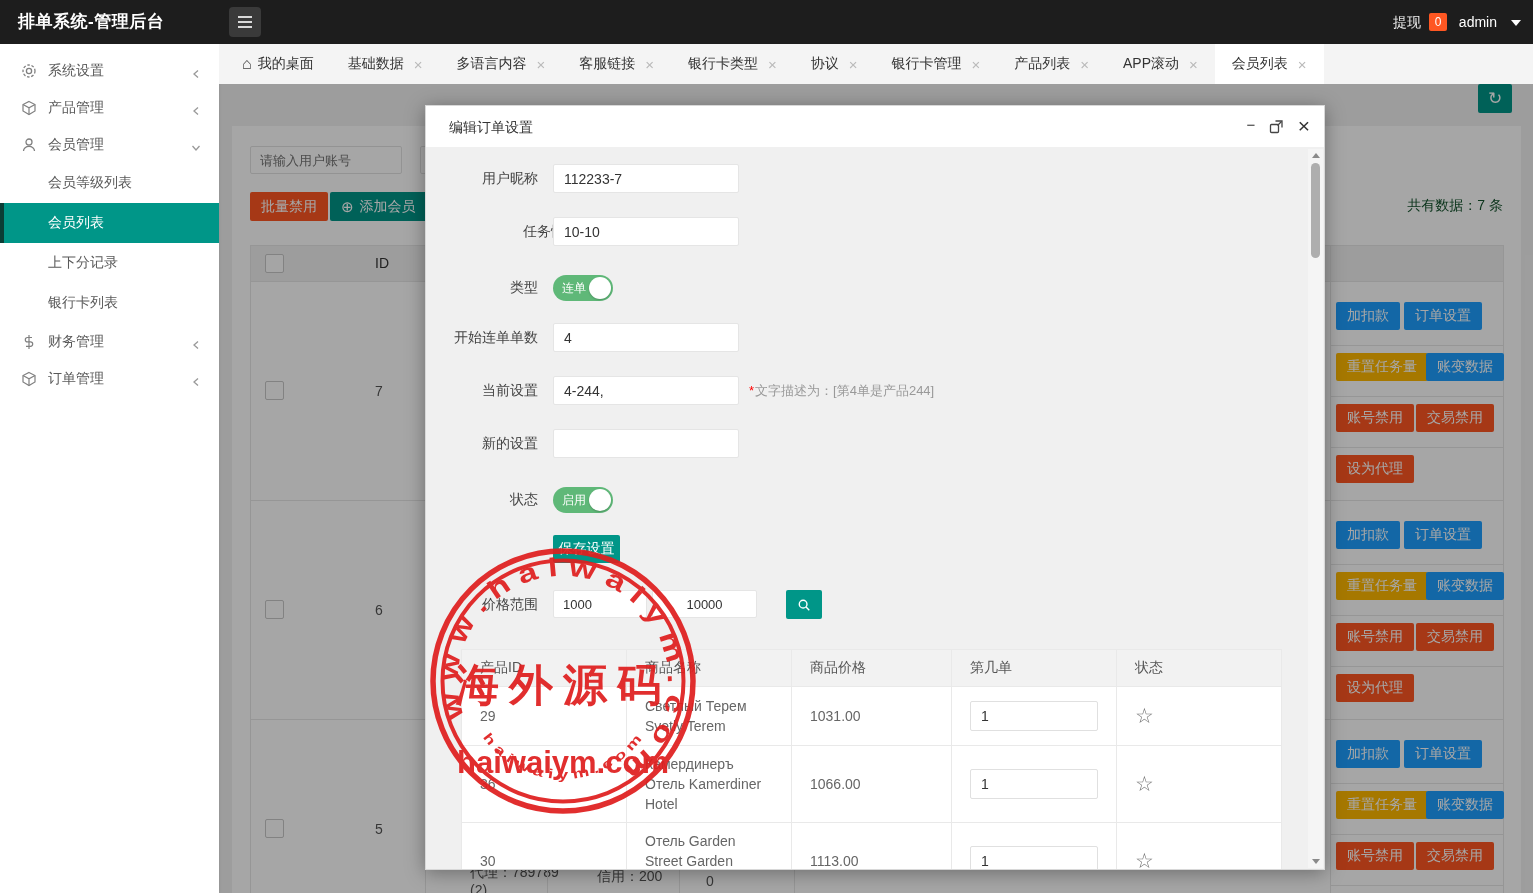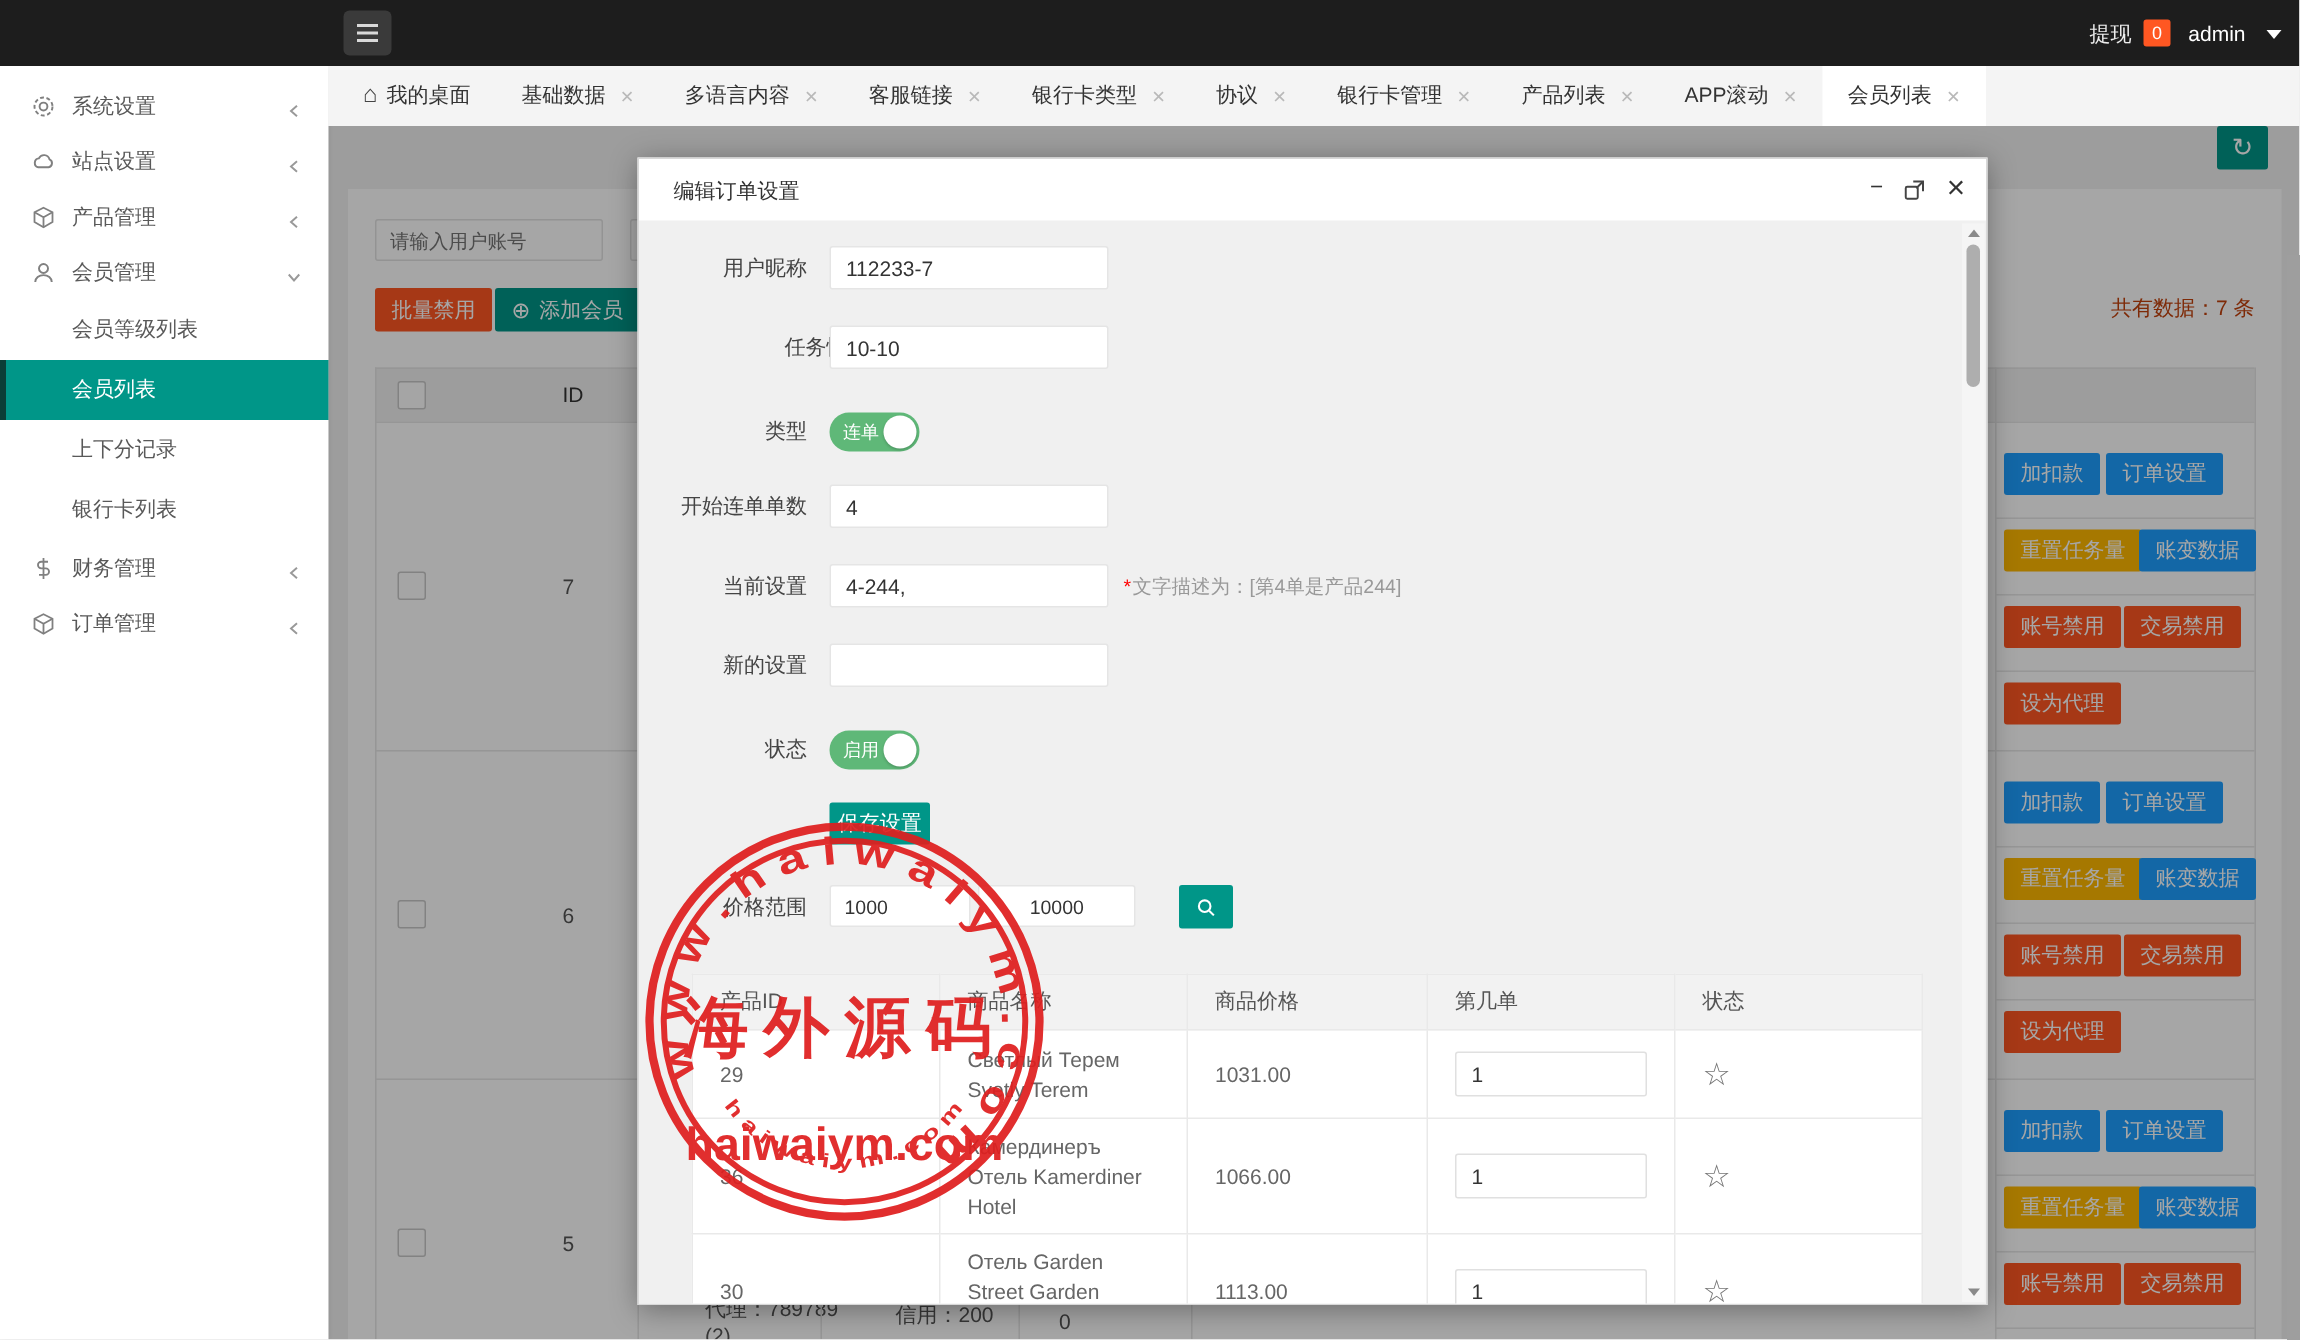--- a/index.html
+++ b/index.html
@@ -33,21 +33,21 @@
   .s-sub.active { background:#009688; color:#fff; }
   .s-sub.active::before { content:""; position:absolute; left:0; top:0; bottom:0; width:4px; background:#0b3e36; }
 
   
   .content { position:absolute; left:219px; top:84px; right:0; bottom:0; background:#f2f2f2; z-index:10; overflow:hidden; }
   .refresh-btn { position:absolute; right:21px; top:0; width:34px; height:29px; background:#009688; border-radius:2px; color:#fff; font-size:17px; line-height:29px; text-align:center; cursor:pointer; }
   .card { position:absolute; left:13px; top:42px; right:12px; bottom:0; background:#fff; }
   .bg-input { position:absolute; height:28px; border:1px solid #e2e2e2; border-radius:2px; background:#fff; font-size:13px; color:#333; padding:0 9px; font-family:Liberation Sans, sans-serif; }
   .btn { position:absolute; display:inline-flex; align-items:center; justify-content:center; height:28px; padding:0 11px; border-radius:2px; border:none; color:#fff; font-size:14px; white-space:nowrap; cursor:pointer; font-family:"Liberation Sans",sans-serif; }
   .b-blue { background:#1E9FFF; } .b-yellow { background:#FFB800; } .b-red { background:#FF5722; } .b-teal { background:#009688; }
-  .total-txt { position:absolute; right:30px; top:113px; font-size:14px; color:#c2410c; }
+  .total-txt { position:absolute; right:30px; top:113px; font-size:14px; color:#14532d; }
   .hline { position:absolute; height:1px; background:#e6e6e6; }
   .vline { position:absolute; width:1px; background:#e6e6e6; }
   .cb { position:absolute; width:19px; height:19px; border:1px solid #c8c8c8; border-radius:2px; background:#fdfdfd; cursor:pointer; }
   .bg-th { position:absolute; font-size:14px; color:#333; }
   .bg-cell { position:absolute; font-size:14px; color:#555; }
   .thead-band { position:absolute; left:31px; top:161px; right:30px; height:36px; background:#f2f2f2; }
 
   
   .overlay { position:absolute; left:219px; top:84px; right:0; bottom:0; background:rgba(0,0,0,.35); z-index:40; }
 
@@ -89,20 +89,21 @@
 
   
   .stamp { position:absolute; left:0; top:0; z-index:60; pointer-events:none; }
 </style>
 </head>
 <body>
 
 <div id="root">
 
   <div class="top-header">
+    <div class="brand">排单系统-管理后台</div>
     <div class="burger">
       <span class="burger-bars"></span>
     </div>
     <div class="withdraw">提现</div>
     <div class="wd-badge">0</div>
     <div class="admin">admin</div>
     <div class="admin-caret"></div>
   </div>
 
   <div class="tabbar">
@@ -148,29 +149,20 @@
       </div>
   </div>
 
   <div class="sidebar">
     <div class="s-item">
       <span class="ic"><svg width="16" height="16" viewBox="0 0 16 16" fill="none" stroke="currentColor" stroke-width="1.3">
             <circle cx="8" cy="8" r="2.6"></circle>
             <circle cx="8" cy="8" r="6" stroke-dasharray="2.6 1.7"></circle>
           </svg></span>
       <span class="lb">系统设置</span>
-      <span class="chev"><svg width="10" height="10" viewBox="0 0 10 10" fill="none" stroke="currentColor" stroke-width="1.3">
-            <path d="M7 1.5 L3 5 L7 8.5"></path>
-          </svg></span>
-    </div>
-    <div class="s-item">
-      <span class="ic"><svg width="16" height="16" viewBox="0 0 16 16" fill="none" stroke="currentColor" stroke-width="1.3">
-            <path d="M4.5 11.5a3 3 0 0 1 .4-5.9A3.8 3.8 0 0 1 12 6.2a2.8 2.8 0 0 1-.6 5.3z"></path>
-          </svg></span>
-      <span class="lb">站点设置</span>
       <span class="chev"><svg width="10" height="10" viewBox="0 0 10 10" fill="none" stroke="currentColor" stroke-width="1.3">
             <path d="M7 1.5 L3 5 L7 8.5"></path>
           </svg></span>
     </div>
     <div class="s-item">
       <span class="ic"><svg width="16" height="16" viewBox="0 0 16 16" fill="none" stroke="currentColor" stroke-width="1.2">
             <path d="M8 1.5 L14 4.5 V11 L8 14.5 L2 11 V4.5 Z"></path>
             <path d="M2 4.5 L8 7.8 L14 4.5 M8 7.8 V14.5"></path>
           </svg></span>
       <span class="lb">产品管理</span>

